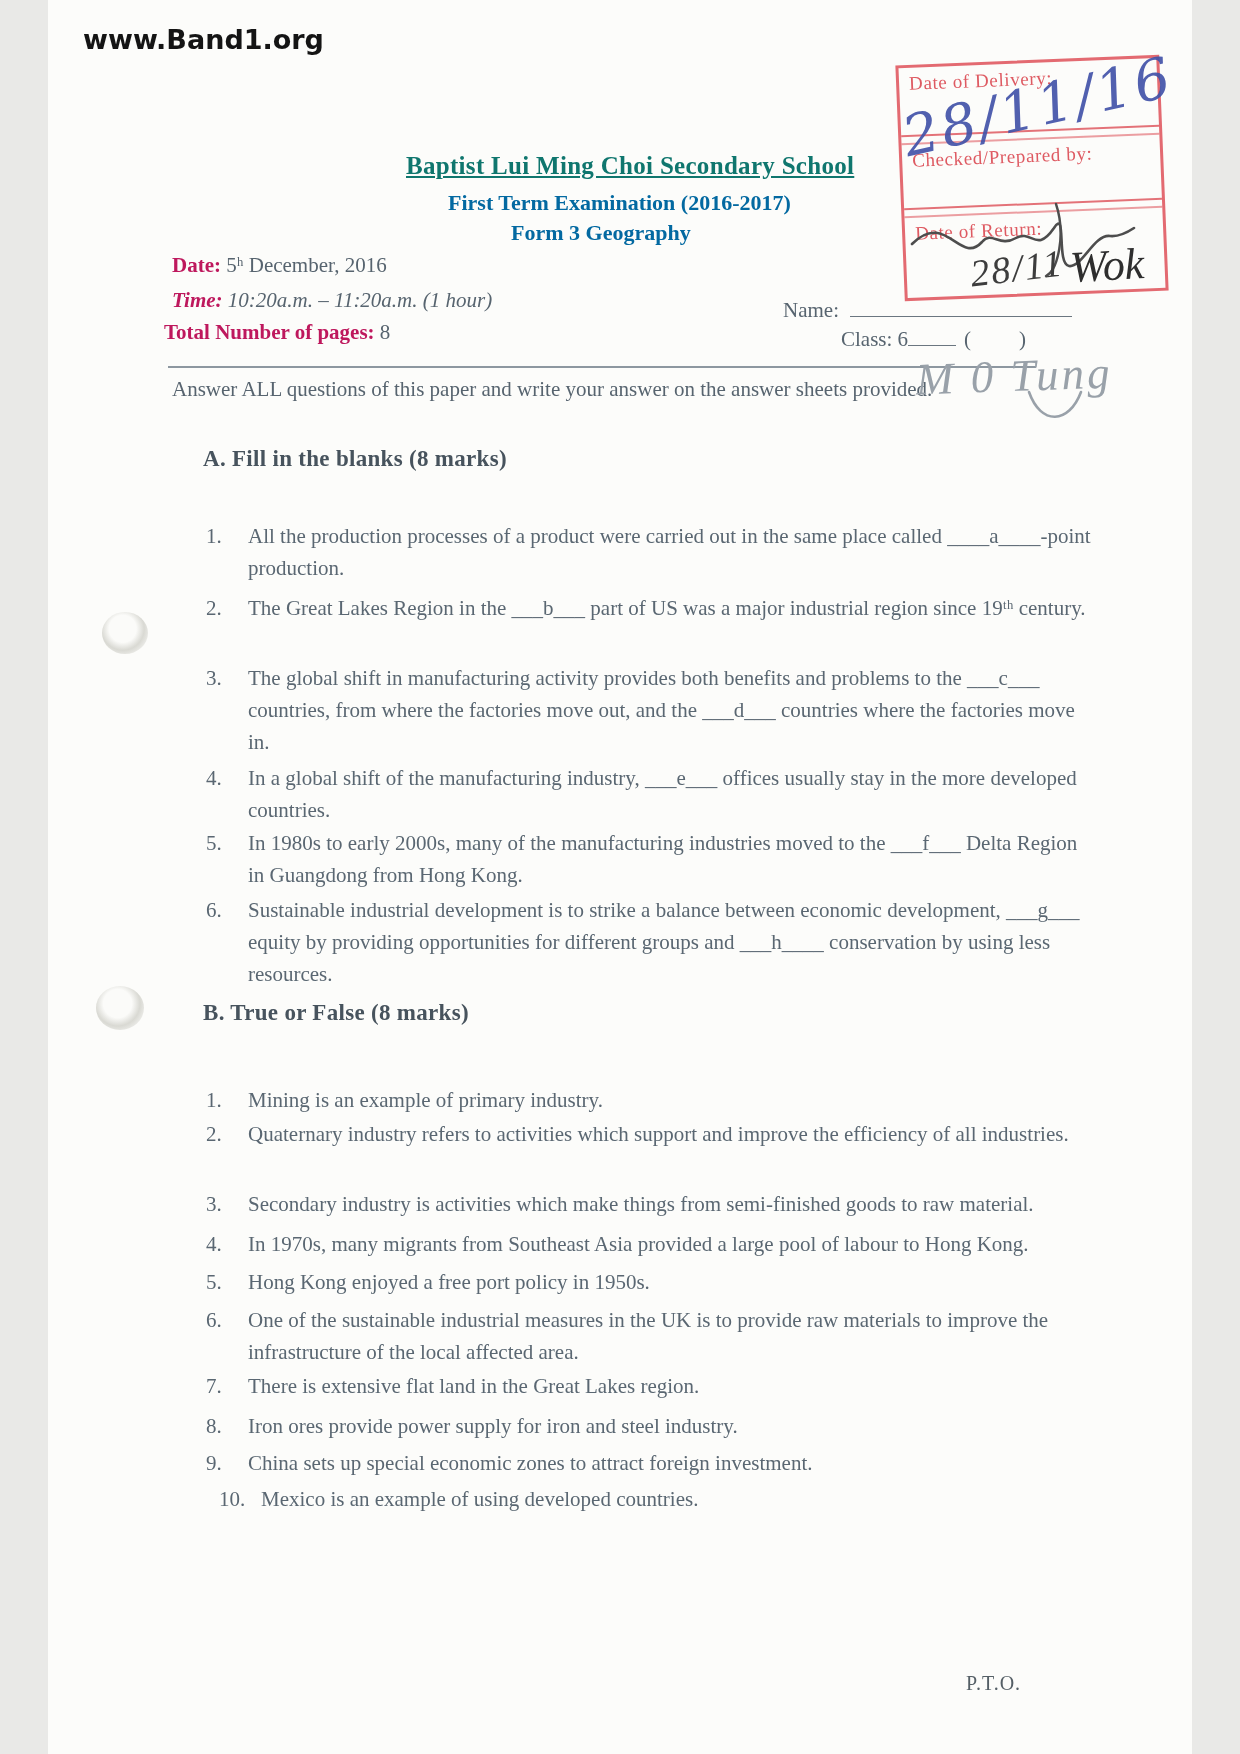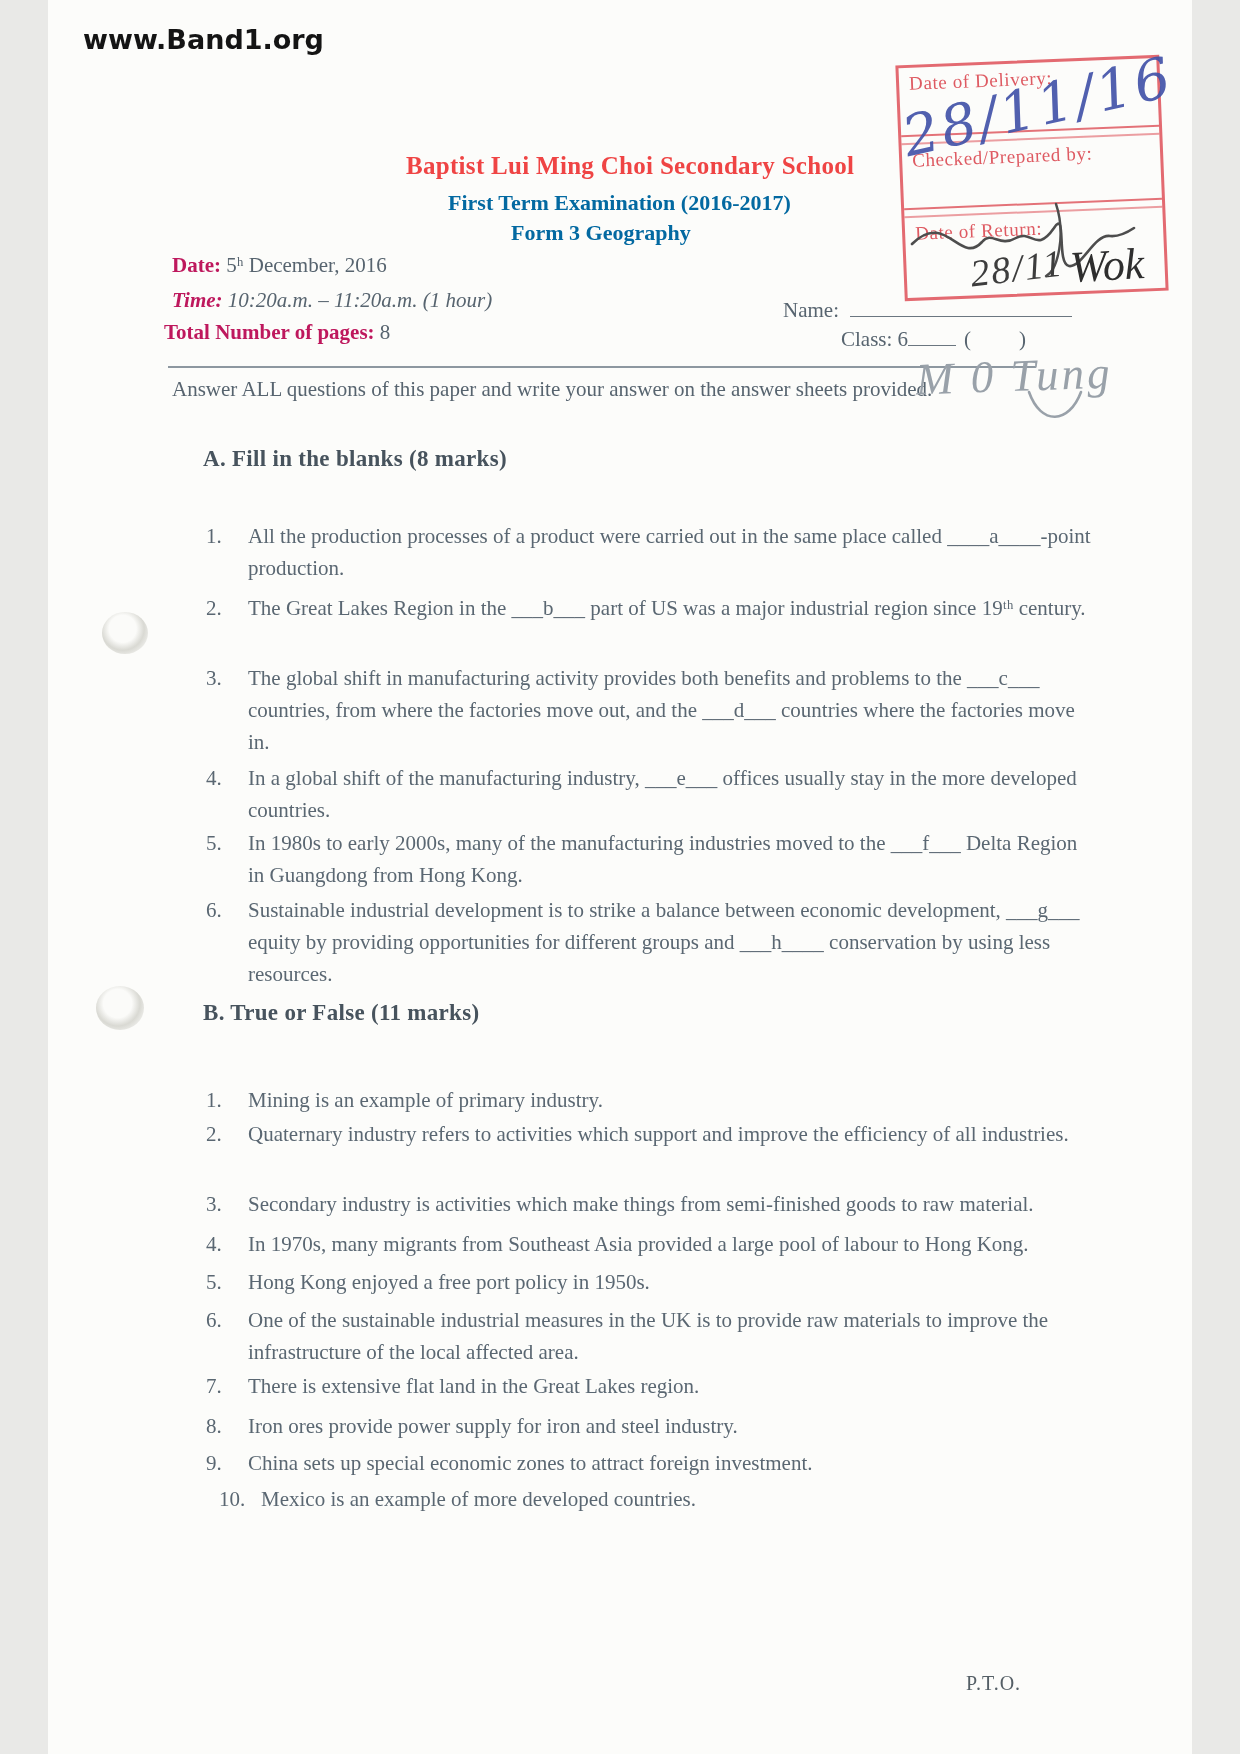--- a/index.html
+++ b/index.html
@@ -3,21 +3,21 @@
 <meta charset="utf-8">
 <style>
   html,body{margin:0;padding:0;background:#e9e9e7;}
   .page{
     position:relative;width:1144px;height:1754px;margin:0 auto;
     background:#fcfcfa;overflow:hidden;
     font-family:"Liberation Serif","DejaVu Serif",serif;color:#57646f;
   }
   .abs{position:absolute;}
   .wm{font-family:"DejaVu Sans","Liberation Sans",sans-serif;font-size:27px;font-weight:600;color:#141414;}
-  .h-school{font-size:25px;font-weight:bold;color:#ef4444;letter-spacing:.3px;}
+  .h-school{font-size:25px;font-weight:bold;color:#0f766e;letter-spacing:.3px;text-decoration:underline;}
   .h-line{font-size:22px;font-weight:bold;color:#0369a1;}
   .info{font-size:21px;color:#57646f;}
   .info .lbl{font-weight:bold;color:#be185d;}
   .rule{border-top:2px solid #8d97a0;}
   .blank-line{display:inline-block;border-bottom:1.5px solid #6b7680;}
   .sec-h{font-size:23px;font-weight:bold;color:#47535d;letter-spacing:.3px;}
   .item{position:absolute;display:flex;font-size:21px;line-height:32px;color:#5a6772;}
   .item .num{flex:0 0 42px;}
   .item .txt{width:845px;}
   .footer{font-size:20px;color:#555f66;letter-spacing:1px;}
@@ -132,21 +132,21 @@
   </div>
   <div class="item" style="left:158px;top:827px;">
     <span class="num">5.</span>
     <span class="txt">In 1980s to early 2000s, many of the manufacturing industries moved to the ___f___ Delta Region in Guangdong from Hong Kong.</span>
   </div>
   <div class="item" style="left:158px;top:894px;">
     <span class="num">6.</span>
     <span class="txt">Sustainable industrial development is to strike a balance between economic development, ___g___ equity by providing opportunities for different groups and ___h____ conservation by using less resources.</span>
   </div>
 
-  <div class="abs sec-h" style="left:155px;top:1000px;">B.  True or False (11 marks)</div>
+  <div class="abs sec-h" style="left:155px;top:1000px;">B.  True or False (8 marks)</div>
 
   <div class="item" style="left:158px;top:1084px;">
     <span class="num">1.</span>
     <span class="txt">Mining is an example of primary industry.</span>
   </div>
   <div class="item" style="left:158px;top:1118px;">
     <span class="num">2.</span>
     <span class="txt">Quaternary industry refers to activities which support and improve the efficiency of all industries.</span>
   </div>
   <div class="item" style="left:158px;top:1188px;">
@@ -172,18 +172,18 @@
   <div class="item" style="left:158px;top:1410px;">
     <span class="num">8.</span>
     <span class="txt">Iron ores provide power supply for iron and steel industry.</span>
   </div>
   <div class="item" style="left:158px;top:1447px;">
     <span class="num">9.</span>
     <span class="txt">China sets up special economic zones to attract foreign investment.</span>
   </div>
   <div class="item" style="left:171px;top:1483px;">
     <span class="num">10.</span>
-    <span class="txt">Mexico is an example of more developed countries.</span>
+    <span class="txt">Mexico is an example of using developed countries.</span>
   </div>
 
   <div class="abs footer" style="left:918px;top:1672px;">P.T.O.</div>
 
 </div>
 
 </body></html>

